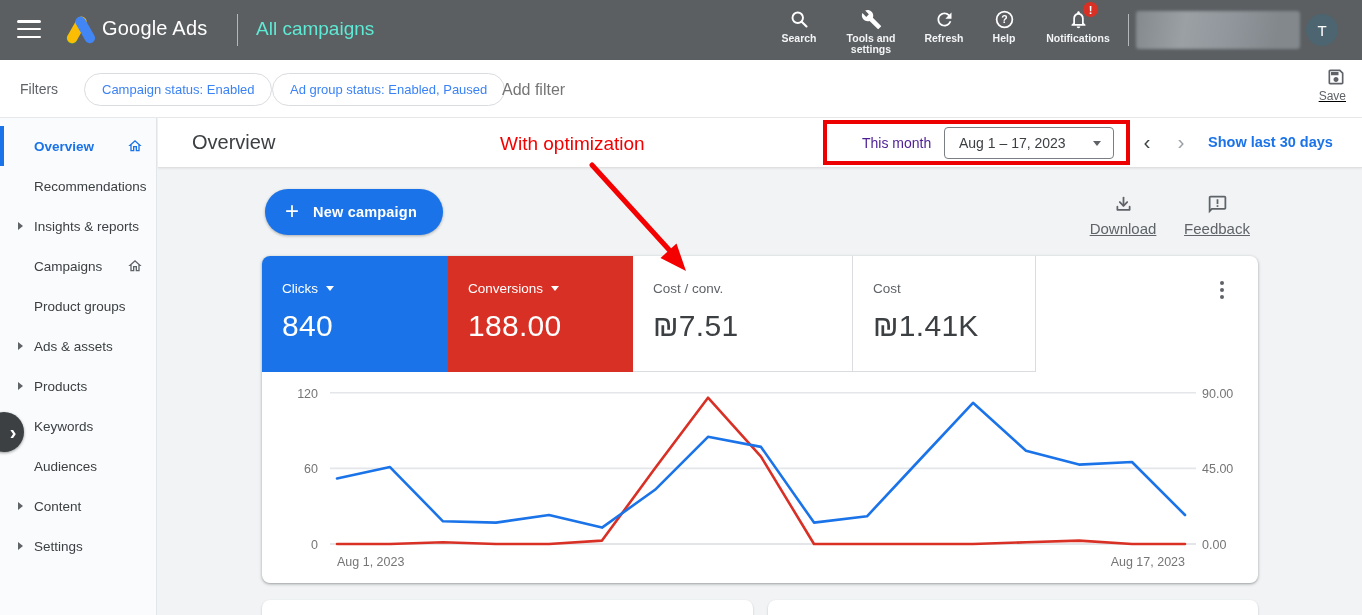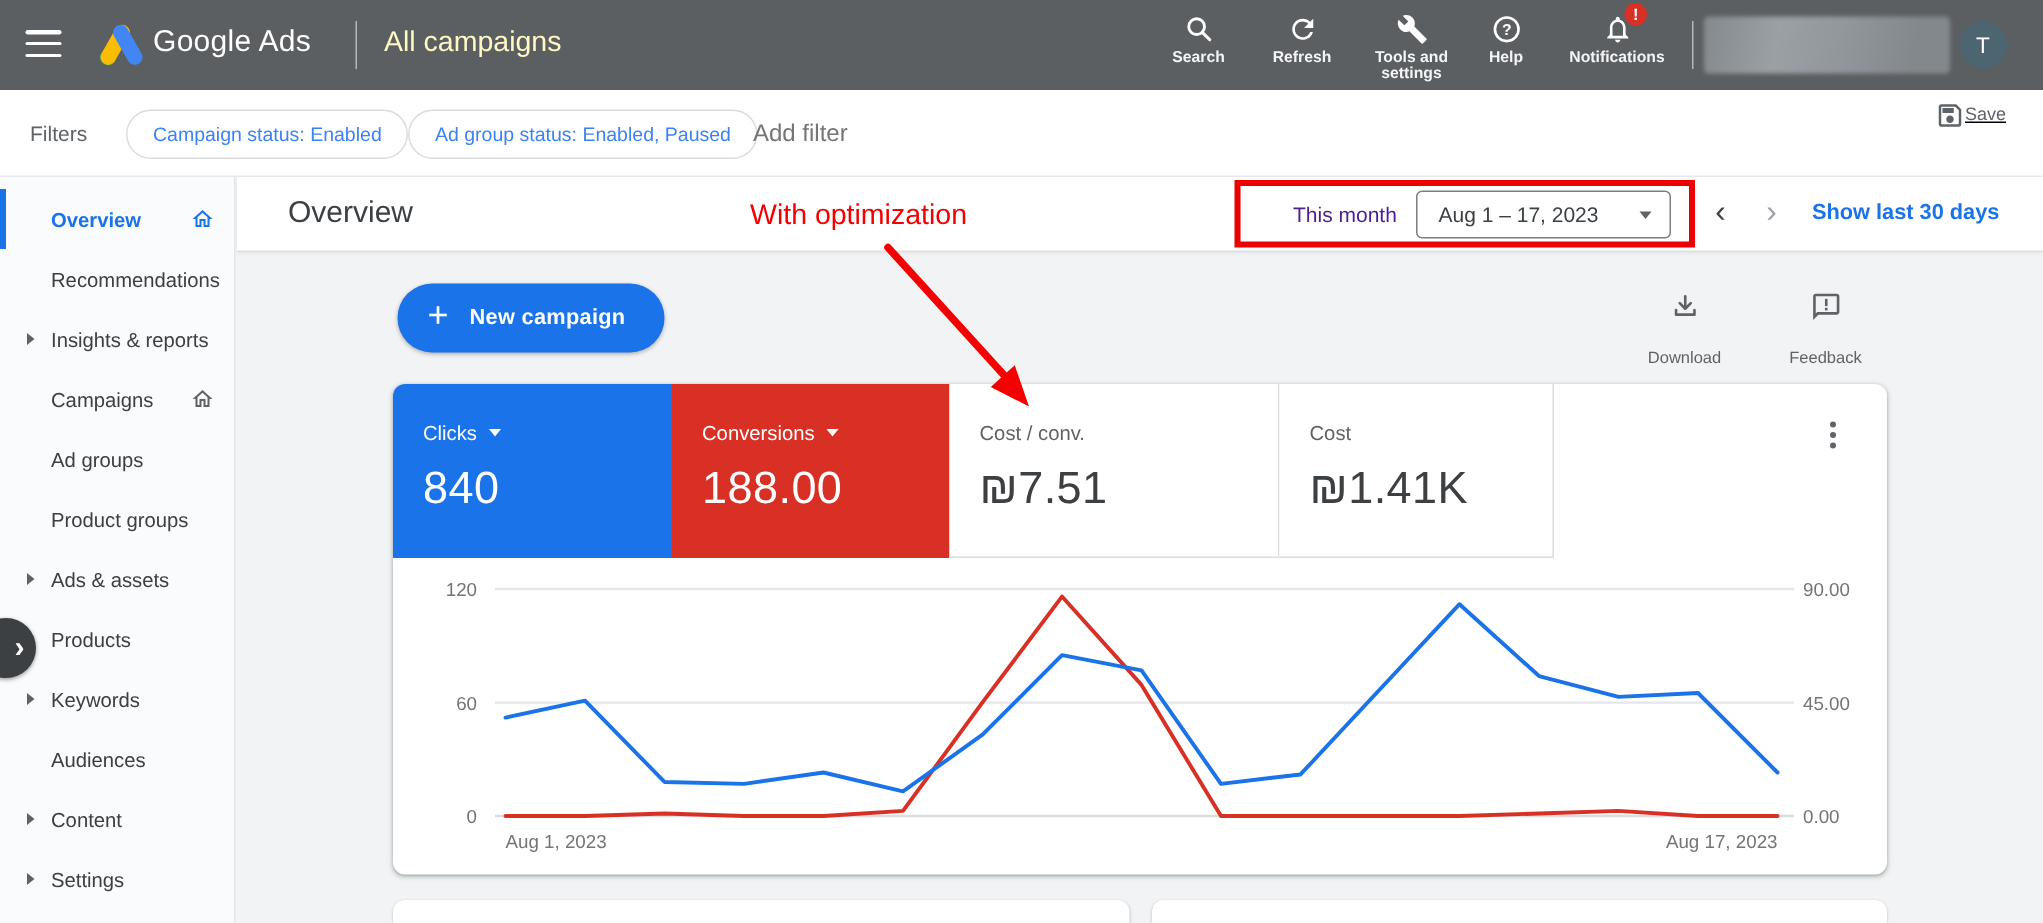--- a/index.html
+++ b/index.html
@@ -6,40 +6,40 @@
   html,body { width:1362px; height:615px; overflow:hidden; background:#f1f3f4;
     font-family:"Liberation Sans", sans-serif; position:relative; }
 
   
   .header { position:absolute; top:0; left:0; width:1362px; height:60px; background:#5b5f62; z-index:10; }
   .hamburger { position:absolute; left:17px; top:20px; width:26px; height:20px; cursor:pointer; }
   .hamburger span { display:block; width:24px; height:2.6px; background:#fff; border-radius:2px; margin-bottom:5.3px; }
   .logo { position:absolute; left:66px; top:15px; width:30px; height:30px; }
   .brand { position:absolute; left:102px; top:17px; font-size:20px; color:#fff; letter-spacing:.2px; }
   .hdivider { position:absolute; top:14px; width:1px; height:32px; background:rgba(255,255,255,.55); }
-  .context { position:absolute; left:256px; top:18px; font-size:19px; color:#fef9c3; }
+  .context { position:absolute; left:256px; top:18px; font-size:19px; color:#5eead4; }
   .hnav { position:absolute; left:765px; top:0; height:60px; display:flex; }
   .hnav-item { position:relative; display:flex; flex-direction:column; align-items:center; padding-top:9px; cursor:pointer; }
   .hnav-item svg { width:21px; height:21px; }
   .hnav-label { margin-top:3px; font-size:10.5px; font-weight:bold; color:#f3f4f5; text-align:center; line-height:11px; }
   .badge { position:absolute; left:calc(50% + 4px); top:1px; width:17px; height:17px; border-radius:50%;
     background:#d93025; color:#fff; font-size:11px; font-weight:bold; display:flex; align-items:center; justify-content:center; border:1px solid #5b5f62; }
   .account-blur { position:absolute; left:1136px; top:11px; width:164px; height:38px; border-radius:3px;
     background:linear-gradient(100deg,#83898d,#9aa0a4 30%,#91979c 55%,#82888c 85%); filter:blur(1.5px); }
   .avatar { position:absolute; left:1306px; top:14px; width:32px; height:32px; border-radius:50%; background:#4c6570;
     color:#fff; font-size:15px; display:flex; align-items:center; justify-content:center; cursor:pointer; }
 
   
   .filter-bar { position:absolute; top:60px; left:0; width:1362px; height:58px; background:#fff; border-bottom:1px solid #e6e8ea; z-index:5; }
   .filters-label { position:absolute; left:20px; top:21px; font-size:14px; color:#5f6368; }
   .chip { position:absolute; top:13px; height:33px; border:1px solid #dadce0; border-radius:17px; background:#fff;
     display:flex; align-items:center; padding:0 17px; font-size:13px; color:#3b82f6; cursor:pointer; white-space:nowrap; }
   .chip1 { left:84px; } .chip2 { left:272px; }
   .add-filter { position:absolute; left:502px; top:21px; font-size:16px; color:#757575; cursor:pointer; }
-  .save-btn { position:absolute; right:16px; top:7px; width:56px; display:flex; flex-direction:row; align-items:flex-start; cursor:pointer;text-decoration:underline; }
+  .save-btn { position:absolute; right:16px; top:7px; width:56px; display:flex; flex-direction:column; align-items:flex-end; cursor:pointer;text-decoration:underline; }
   .save-btn svg { width:20px; height:20px; }
   .save-btn .lbl { margin-top:2px; font-size:12px; color:#5f6368; }
 
   
   .sidebar { position:absolute; top:118px; left:0; width:157px; height:497px; background:#fafbfc; border-right:1px solid #e3e6e8; padding-top:8px; z-index:4; }
   .side-item { position:relative; height:40px; display:flex; align-items:center; padding-left:30px; font-size:13.5px;
     color:#3c4043; cursor:pointer; border-left:4px solid transparent; }
   .side-item.sel { color:#1a73e8; font-weight:bold; border-left-color:#1a73e8; }
   .tri { position:absolute; left:14px; top:16px; width:0; height:0; border-left:5px solid #5f6368; border-top:4px solid transparent; border-bottom:4px solid transparent; }
   .home-ic { position:absolute; right:13px; top:12px; width:16px; height:16px; }
@@ -63,21 +63,21 @@
   .show-link { position:absolute; left:1050px; top:16px; font-size:14.5px; font-weight:bold; color:#1a73e8; cursor:pointer; }
 
   
   .content { position:absolute; top:168px; left:158px; width:1204px; height:447px; background:#f1f3f4; }
   .new-campaign { position:absolute; left:107px; top:21px; height:46px; border-radius:23px; background:#1a73e8; color:#fff;
     display:flex; align-items:center; padding:0 26px 0 20px; cursor:pointer; box-shadow:0 1px 3px rgba(0,0,0,.3); }
   .new-campaign .plus { font-size:24px; font-weight:300; margin-right:14px; margin-top:-2px; }
   .new-campaign .lbl { font-size:14.5px; font-weight:bold; letter-spacing:.2px; }
   .tool-btn { position:absolute; top:26px; width:70px; display:flex; flex-direction:column; align-items:center; cursor:pointer; color:#5f6368; }
   .tool-btn svg { width:21px; height:21px; }
-  .tool-btn .lbl { margin-top:18px; font-size:11px; }
+  .tool-btn .lbl { margin-top:5px; font-size:15px;text-decoration:underline; }
   .dl-btn { left:930px; } .fb-btn { left:1024px; }
 
   
   .card { position:absolute; left:104px; top:88px; width:996px; height:327px; background:#fff; border-radius:8px;
     box-shadow:0 1px 2px rgba(60,64,67,.3), 0 1px 3px 1px rgba(60,64,67,.15); }
   .tabs { display:flex; height:116px; }
   .tab { position:relative; padding:25px 0 13px 20px; cursor:pointer; }
   .tab .t-label { font-size:13.5px; display:flex; align-items:center; gap:8px; }
   .tab .t-value { margin-top:13px; font-size:30px; font-weight:400; letter-spacing:.3px; }
   .tab-blue { width:186px; background:#1a73e8; color:#fff; border-top-left-radius:8px; }
@@ -123,31 +123,31 @@
   <div class="context">All campaigns</div>
 
   <div class="hnav">
     <div class="hnav-item" style="width:68px">
       <svg viewBox="0 0 24 24">
           <circle cx="10" cy="10" r="6" fill="none" stroke="#fff" stroke-width="2.2"></circle>
           <line x1="14.5" y1="14.5" x2="20" y2="20" stroke="#fff" stroke-width="2.4" stroke-linecap="round"></line>
         </svg>
       <div class="hnav-label">Search</div>
     </div>
+    <div class="hnav-item" style="width:76px">
+      <svg viewBox="0 0 24 24">
+          <path fill="#fff" d="M22.7 19l-9.1-9.1c.9-2.3.4-5-1.5-6.9-2-2-5-2.4-7.4-1.3L9 6 6 9 1.6 4.7C.4 7.1.9 10.1 2.9 12.1c1.9 1.9 4.6 2.4 6.9 1.5l9.1 9.1c.4.4 1 .4 1.4 0l2.3-2.3c.5-.4.5-1.1.1-1.4z"></path>
+        </svg>
+      <div class="hnav-label" style="width:62px">Tools and settings</div>
+    </div>
     <div class="hnav-item" style="width:70px">
       <svg viewBox="0 0 24 24">
           <path fill="#fff" d="M17.65 6.35C16.2 4.9 14.21 4 12 4c-4.42 0-7.99 3.58-8 8s3.57 8 8 8c3.73 0 6.84-2.55 7.73-6h-2.08c-.82 2.33-3.04 4-5.65 4-3.31 0-6-2.69-6-6s2.69-6 6-6c1.66 0 3.14.69 4.22 1.78L13 11h7V4l-2.35 2.35z"></path>
         </svg>
       <div class="hnav-label">Refresh</div>
-    </div>
-    <div class="hnav-item" style="width:76px">
-      <svg viewBox="0 0 24 24">
-          <path fill="#fff" d="M22.7 19l-9.1-9.1c.9-2.3.4-5-1.5-6.9-2-2-5-2.4-7.4-1.3L9 6 6 9 1.6 4.7C.4 7.1.9 10.1 2.9 12.1c1.9 1.9 4.6 2.4 6.9 1.5l9.1 9.1c.4.4 1 .4 1.4 0l2.3-2.3c.5-.4.5-1.1.1-1.4z"></path>
-        </svg>
-      <div class="hnav-label" style="width:62px">Tools and settings</div>
     </div>
     <div class="hnav-item" style="width:50px">
       <svg viewBox="0 0 24 24">
           <circle cx="12" cy="12" r="9" fill="none" stroke="#fff" stroke-width="2"></circle>
           <text x="12" y="16.5" text-anchor="middle" font-size="12" font-weight="bold" fill="#fff" font-family="Liberation Sans, sans-serif">?</text>
         </svg>
       <div class="hnav-label">Help</div>
     </div>
     <div class="hnav-item" style="width:98px">
       <svg viewBox="0 0 24 24">
@@ -188,23 +188,20 @@
   </div>
   <div class="side-item">
     <span class="tri"></span>
     <span>Insights &amp; reports</span>
   </div>
   <div class="side-item">
     <span>Campaigns</span>
     <svg class="home-ic" viewBox="0 0 24 24">
         <path fill="#5f6368" d="M12 5.69l5 4.5V18h-2v-6H9v6H7v-7.81l5-4.5M12 3L2 12h3v8h6v-6h2v6h6v-8h3L12 3z"></path>
       </svg>
-  </div>
-  <div class="side-item">
-    <span>Ad groups</span>
   </div>
   <div class="side-item">
     <span>Product groups</span>
   </div>
   <div class="side-item">
     <span class="tri"></span>
     <span>Ads &amp; assets</span>
   </div>
   <div class="side-item">
     <span class="tri"></span>

